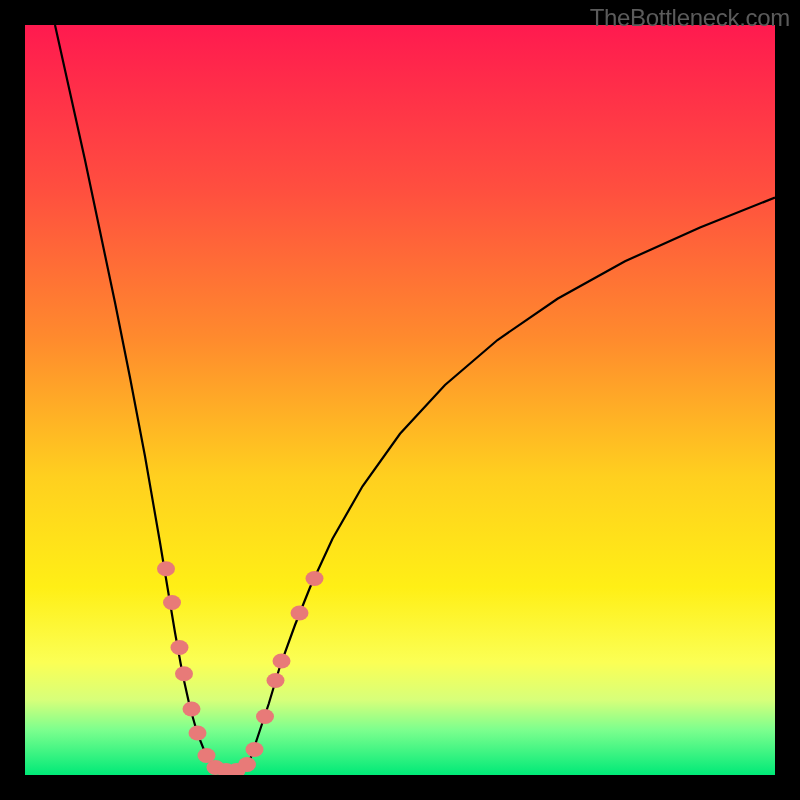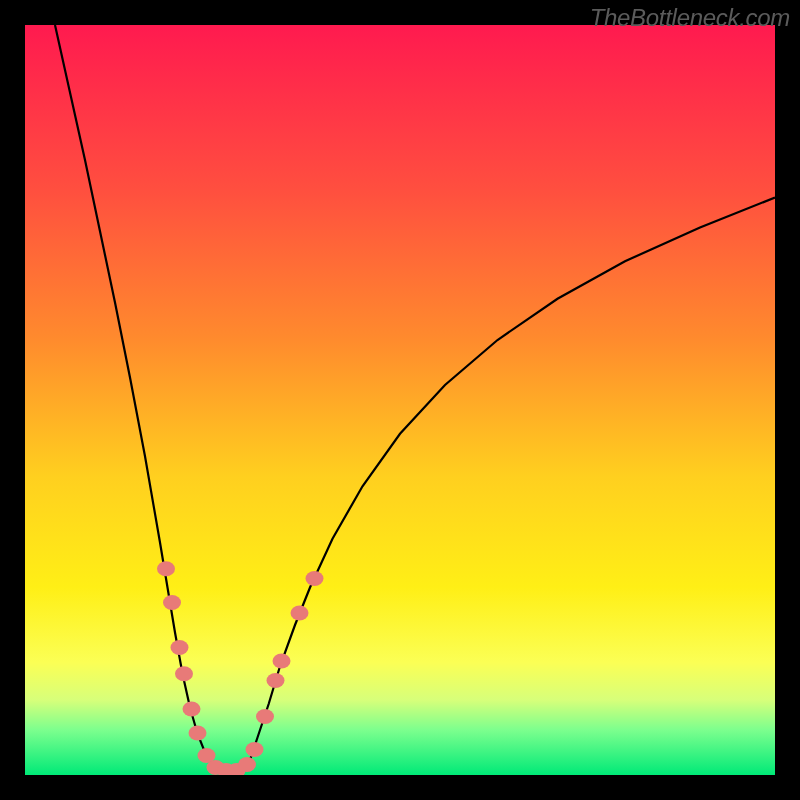--- a/index.html
+++ b/index.html
@@ -37,21 +37,20 @@
     );
   }
   .watermark {
     position: absolute;
     top: 4px;
     right: 10px;
     color: #5b5b5b;
     font-size: 24px;
     font-weight: 500;
     letter-spacing: -0.3px;
-    font-style: italic;
   }
   svg.overlay {
     position: absolute;
     left: 0;
     top: 0;
     width: 750px;
     height: 750px;
   }
   .curve {
     fill: none;

